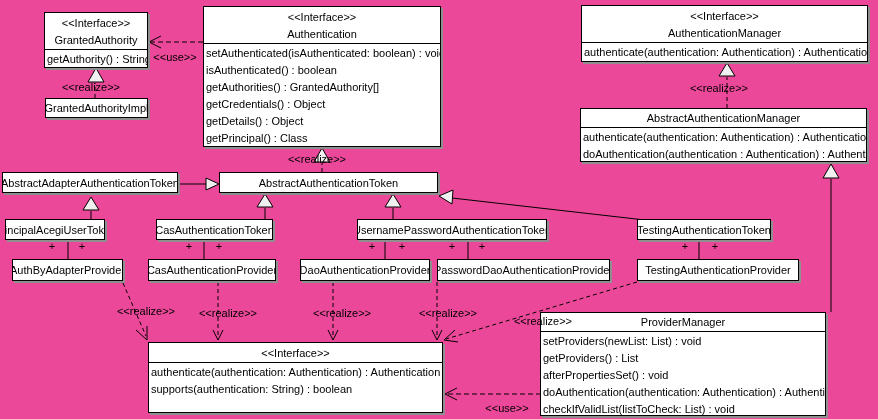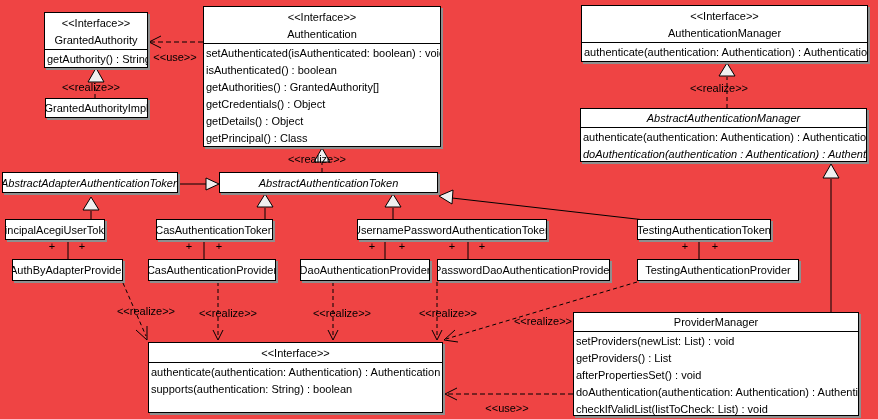--- a/index.html
+++ b/index.html
@@ -1,24 +1,24 @@
 <!DOCTYPE html>
 <html><head>
 <meta charset="utf-8">
 <style>
   html,body{margin:0;padding:0;}
   body{background:#f0f0f0;font-family:"Liberation Sans","DejaVu Sans",sans-serif;}
-  #diagram{position:relative;width:878px;height:419px;background:#ef4444;overflow:hidden;font-size:11px;color:#000;}
+  #diagram{position:relative;width:878px;height:419px;background:#ec4899;overflow:hidden;font-size:11px;color:#000;}
   svg.wires{position:absolute;left:0;top:0;pointer-events:none;}
   .box{position:absolute;background:#fff;border:1px solid #000;box-shadow:2px 2px 0 #8f8f8f;box-sizing:border-box;overflow:hidden;}
   .hdr{text-align:center;padding:2px 2px 0 2px;}
   .hdr.b{border-bottom:1px solid #000;}
   .stereo,.cname{line-height:17px;white-space:nowrap;overflow:hidden;}
   .one{line-height:17px;padding:1px 2px 0 2px;text-align:center;white-space:nowrap;overflow:hidden;}
-  .it{font-style:italic;}
+  .it{}
   .methods{padding-top:1px;}
   .m{line-height:17px;padding:0 1px 0 2px;white-space:nowrap;overflow:hidden;}
   .name-only{display:flex;align-items:center;justify-content:center;height:100%;white-space:nowrap;overflow:hidden;}
   .lbl{position:absolute;transform:translate(-50%,-50%);white-space:nowrap;line-height:12px;}
 </style>
 </head>
 <body>
 
 <div id="diagram">
 
@@ -196,21 +196,21 @@
   <div class="box" style="left:300px;top:259px;width:130px;height:22px">
     <div class="name-only">DaoAuthenticationProvider</div>
   </div>
   <div class="box" style="left:437px;top:259px;width:173px;height:22px">
     <div class="name-only">PasswordDaoAuthenticationProvider</div>
   </div>
   <div class="box" style="left:637px;top:259px;width:162px;height:22px">
     <div class="name-only">TestingAuthenticationProvider</div>
   </div>
 
-  <div class="box" style="left:573px;top:312px;width:286px;height:104px">
+  <div class="box" style="left:540px;top:312px;width:286px;height:104px">
     <div class="one" style="border-bottom:1px solid #000">ProviderManager</div>
     <div class="methods">
       <div class="m">setProviders(newList: List) : void</div>
       <div class="m">getProviders() : List</div>
       <div class="m">afterPropertiesSet() : void</div>
       <div class="m">doAuthentication(authentication: Authentication) : Authentication</div>
       <div class="m">checkIfValidList(listToCheck: List) : void</div>
     </div>
   </div>
 

